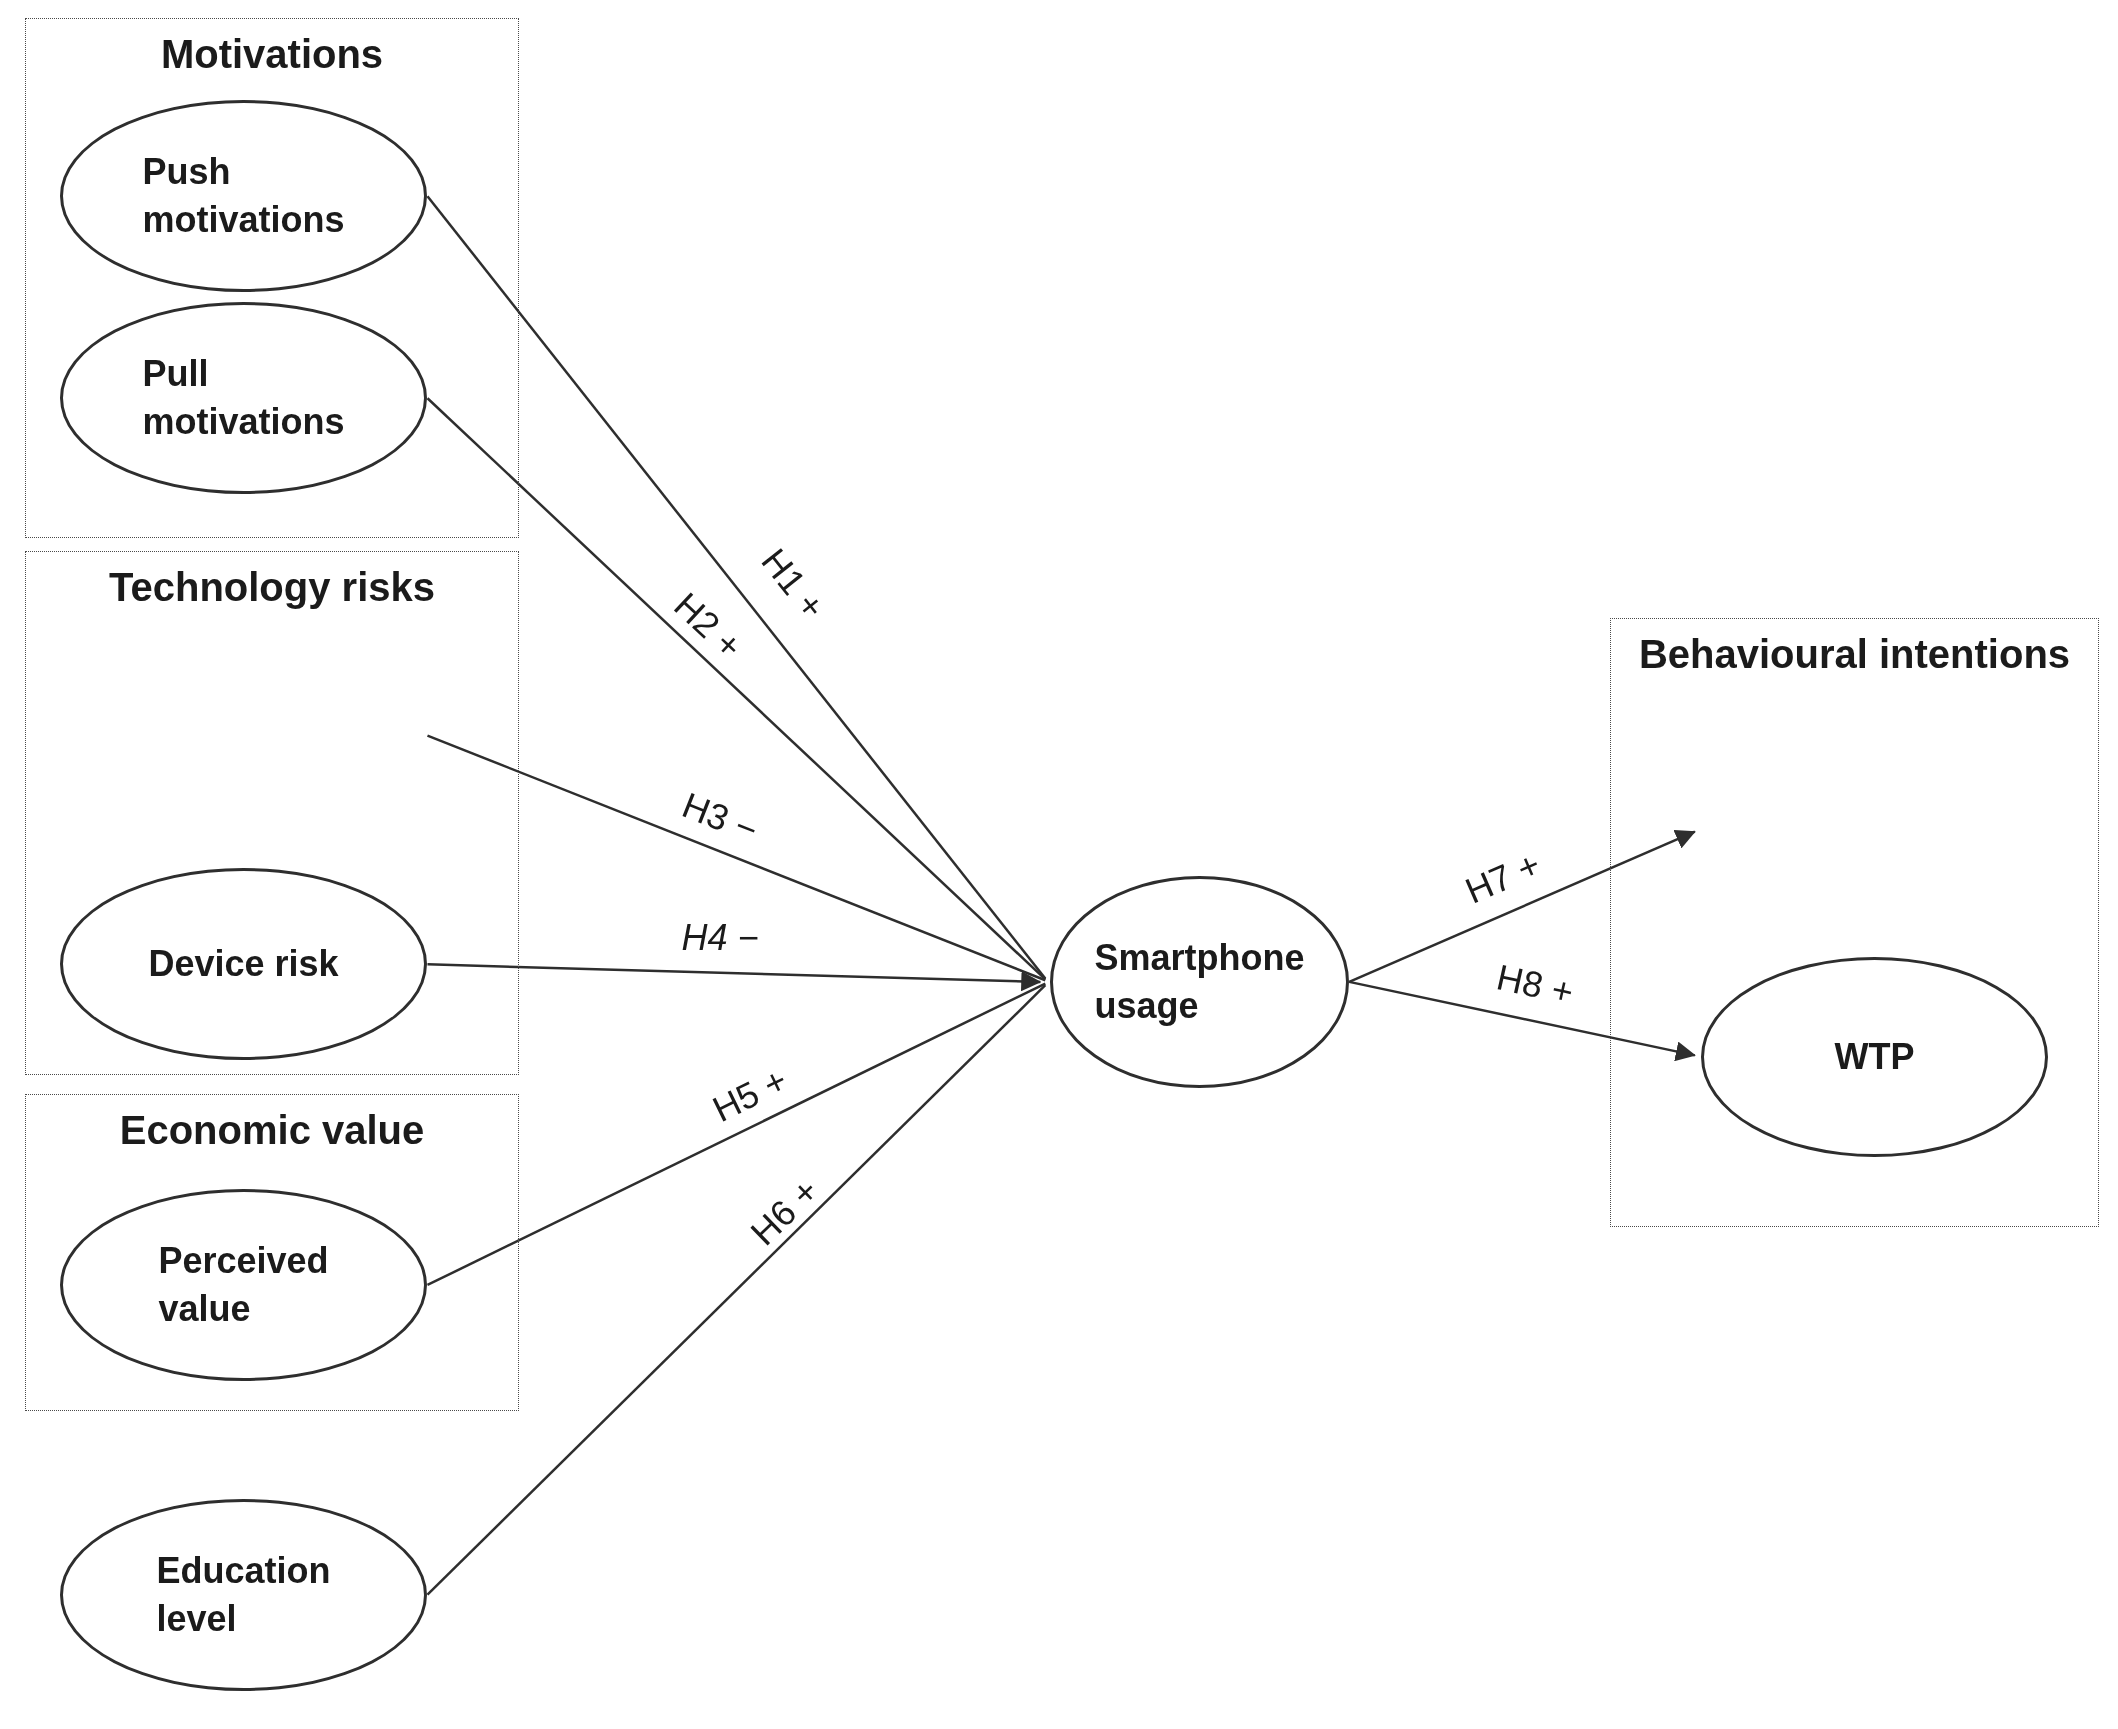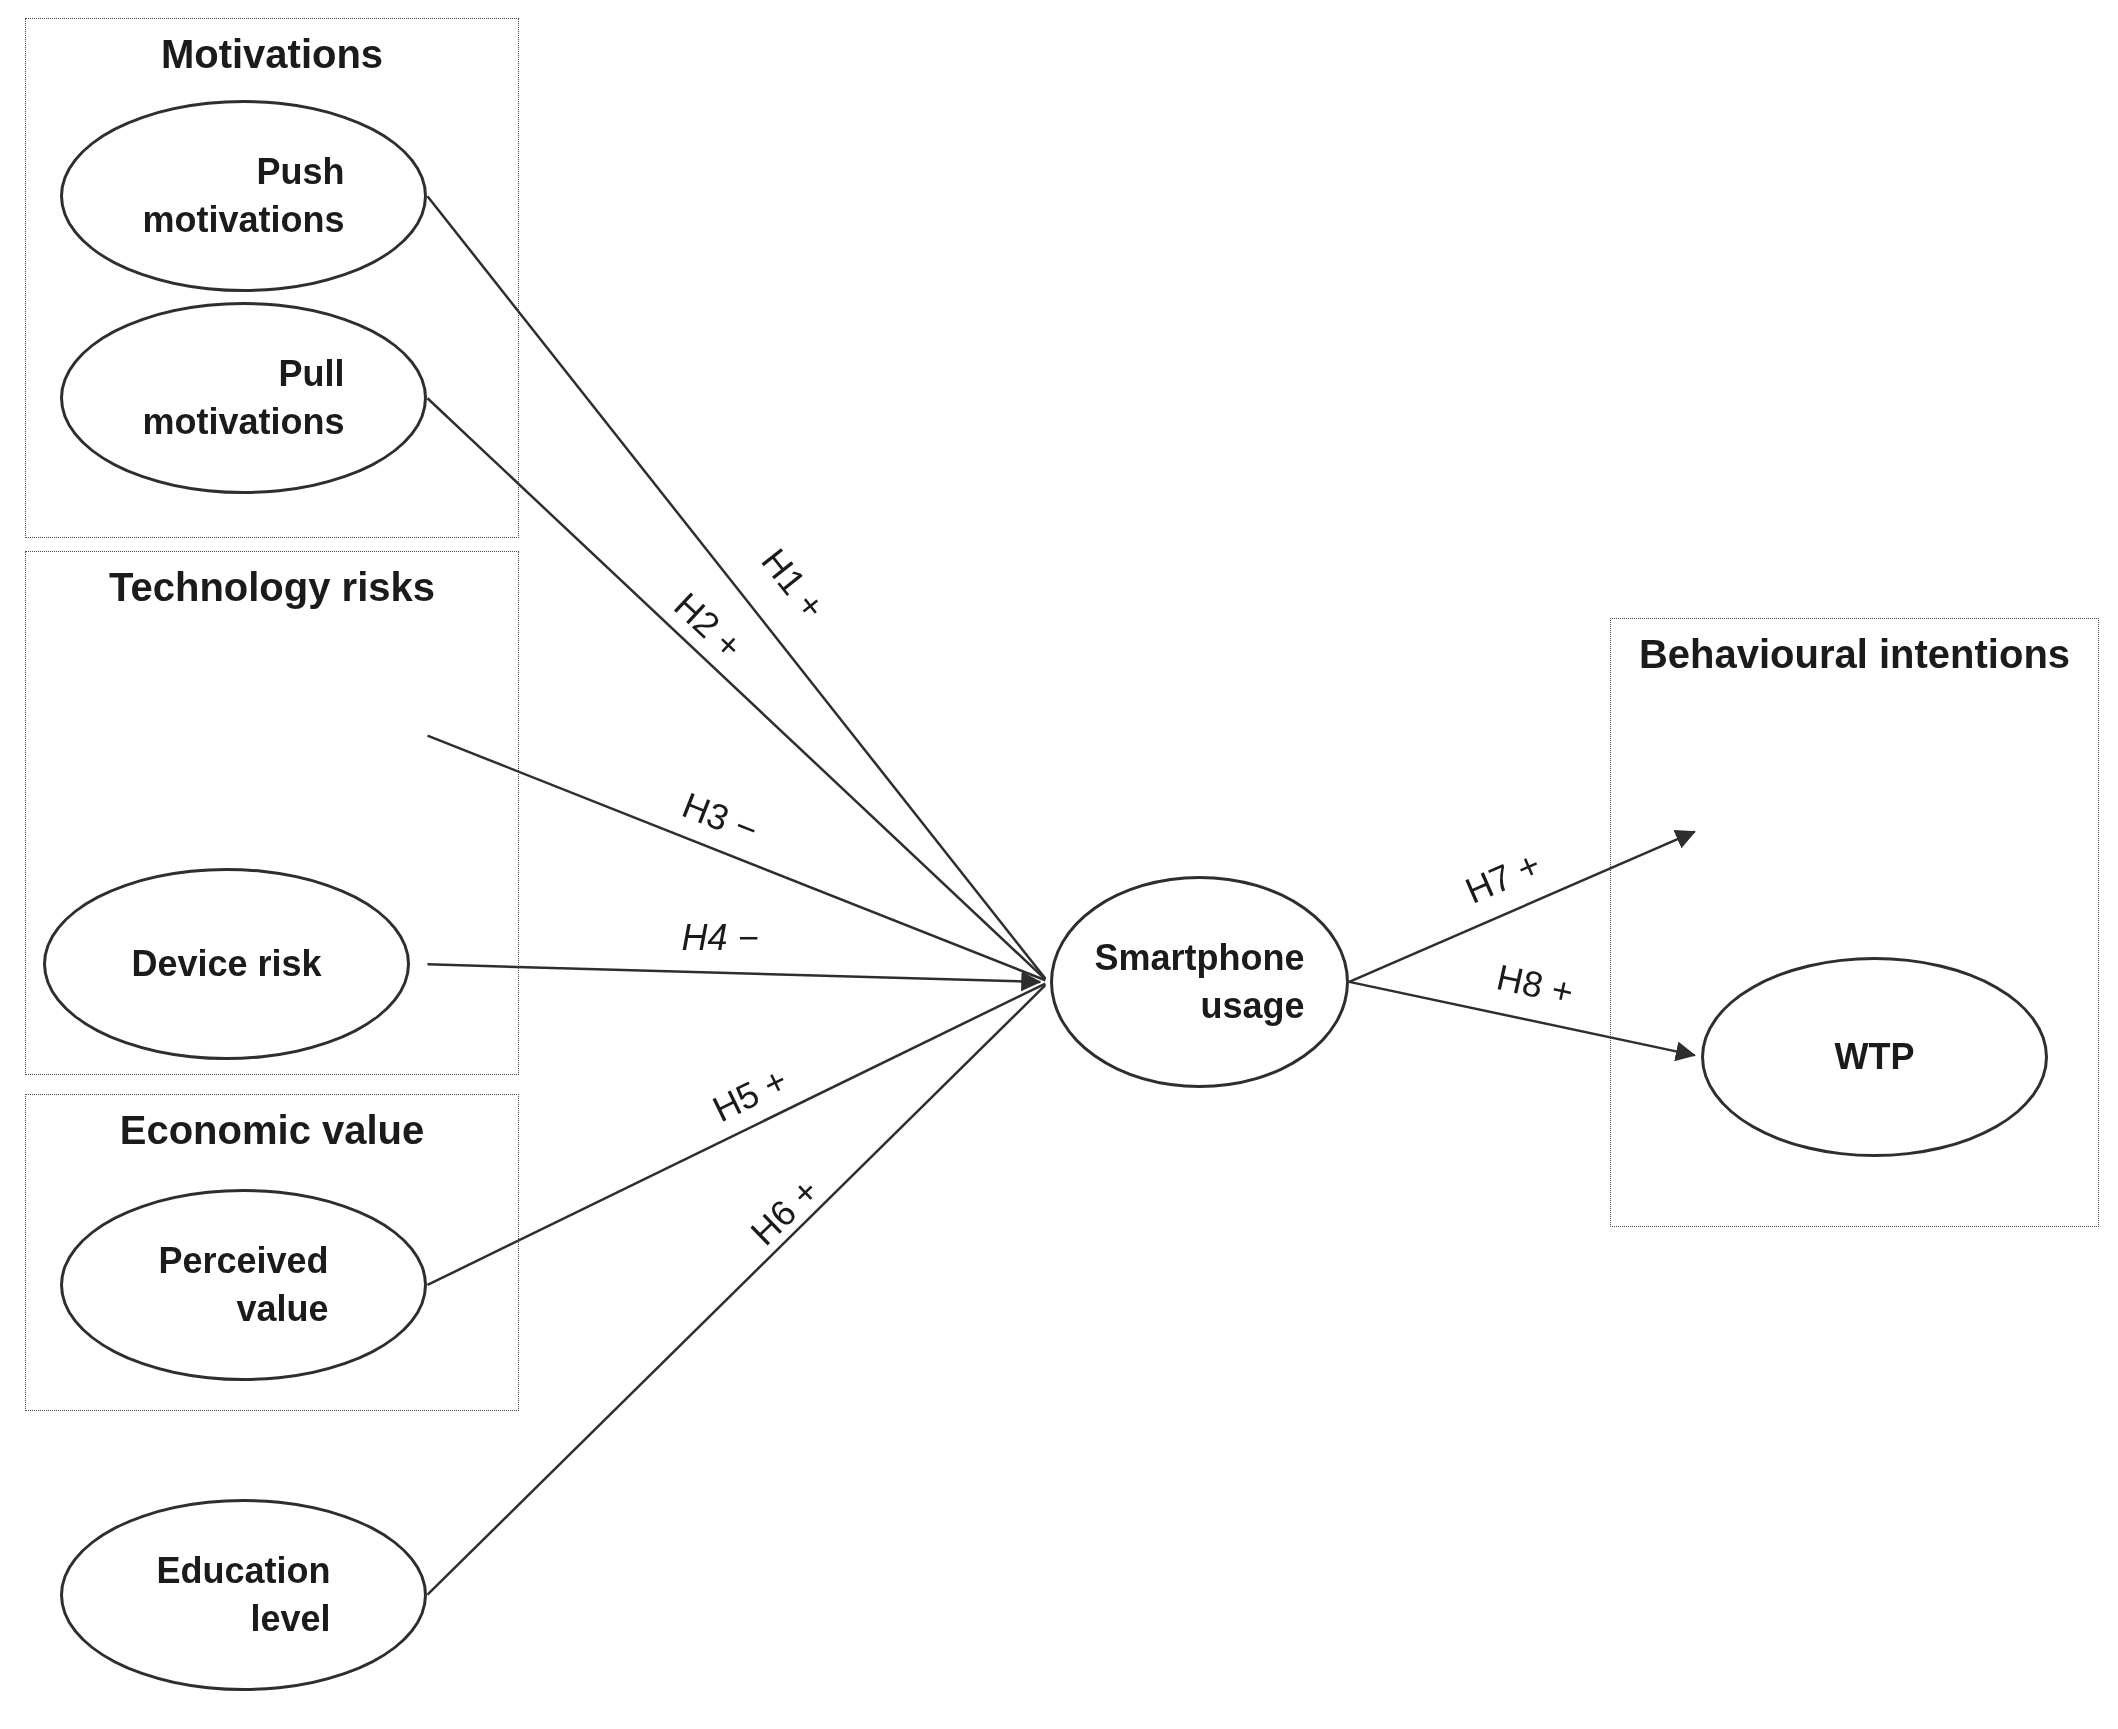--- a/index.html
+++ b/index.html
@@ -34,21 +34,21 @@
     white-space:nowrap;
     color:var(--text);
   }
   .node{
     position:absolute;
     border:3.3px solid var(--stroke);
     border-radius:50%;
     background:var(--bg);
     box-sizing:border-box;
     display:flex;align-items:center;justify-content:center;
-    text-align:right;
+    text-align:left;
   }
   .node .nlabel{
     font-size:36px;font-weight:bold;line-height:1.32;
     white-space:pre-line;
     color:var(--text);
   }
   .hlabel{
     position:absolute;
     font-size:36px;font-weight:400;
     white-space:nowrap;
@@ -91,21 +91,21 @@
   </div>
 
   <div class="node" style="left:60px;top:100px;width:367px;height:192px;">
     <div class="nlabel">Push
 motivations</div>
   </div>
   <div class="node" style="left:60px;top:302px;width:367px;height:192px;">
     <div class="nlabel">Pull
 motivations</div>
   </div>
-  <div class="node" style="left:43px;top:868px;width:367px;height:192px;">
+  <div class="node" style="left:60px;top:868px;width:367px;height:192px;">
     <div class="nlabel">Device risk</div>
   </div>
   <div class="node" style="left:60px;top:1189px;width:367px;height:192px;">
     <div class="nlabel">Perceived
 value</div>
   </div>
   <div class="node" style="left:60px;top:1499px;width:367px;height:192px;">
     <div class="nlabel">Education
 level</div>
   </div>

